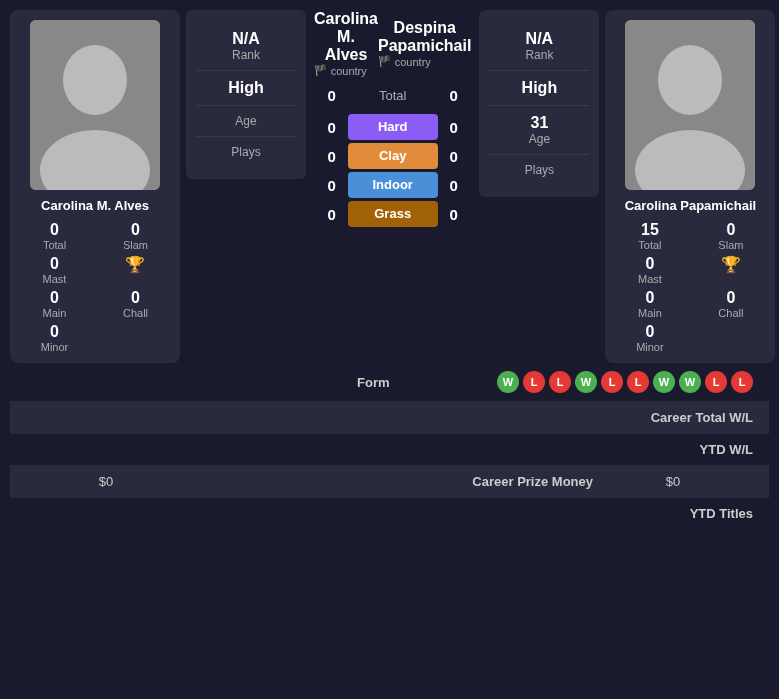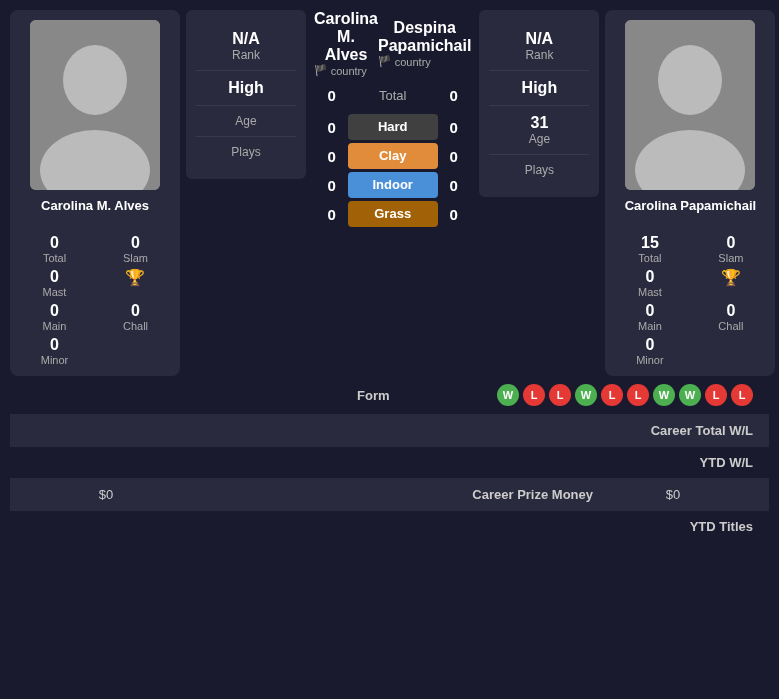--- a/index.html
+++ b/index.html
@@ -37,21 +37,21 @@
     }
     .avatar-svg {
       width: 100%;
       height: 100%;
     }
     .player-name {
       font-size: 13px;
       font-weight: bold;
       text-align: center;
       color: #fff;
-      margin-bottom: 21px;
+      margin-bottom: 8px;
     }
     .player-stats-grid {
       display: grid;
       grid-template-columns: 1fr 1fr;
       gap: 4px 12px;
       width: 100%;
       text-align: center;
     }
     .stat-item {
       display: flex;
@@ -93,21 +93,21 @@
       width: 90px;
       height: 26px;
       border-radius: 4px;
       border: none;
       color: #fff;
       font-size: 13px;
       font-weight: bold;
       text-align: center;
       line-height: 26px;
     }
-    .hard { background: #404040; }
+    .hard { background: #8b5cf6; }
     .clay { background: #e08c3a; }
     .indoor { background: #4a90d9; }
     .grass { background: #a16207; }
     .total-row {
       display: flex;
       align-items: center;
       justify-content: center;
       gap: 6px;
       margin-bottom: 4px;
     }

